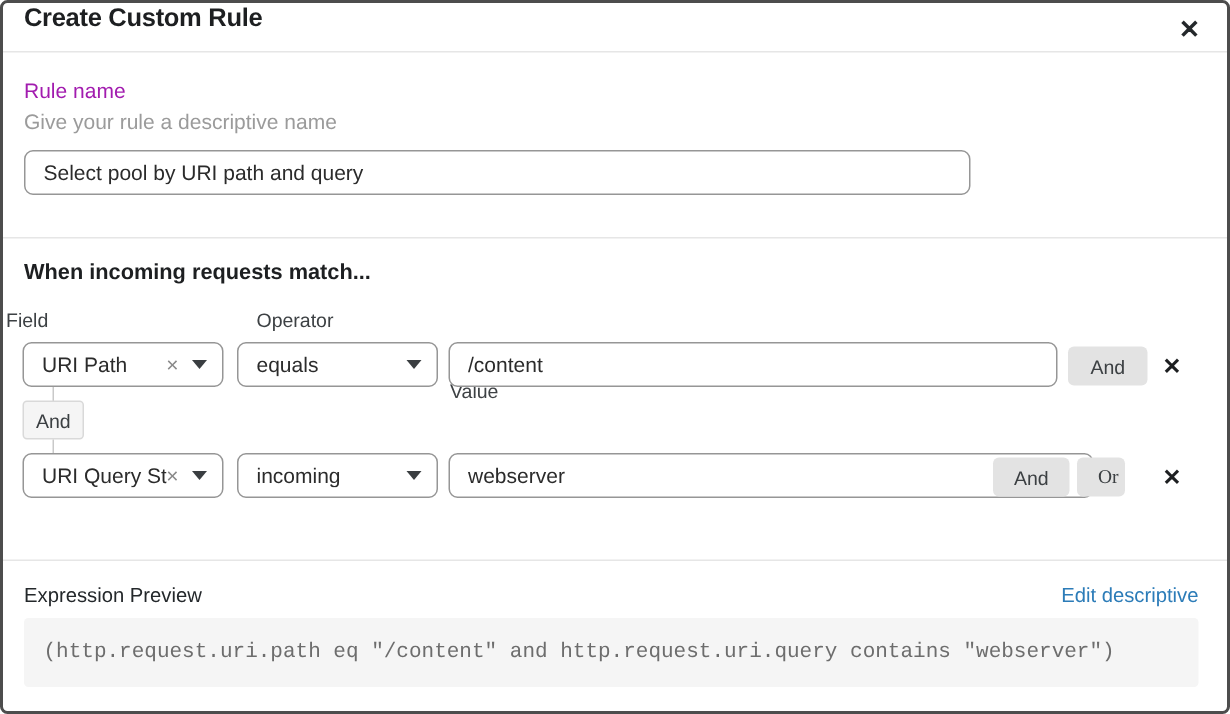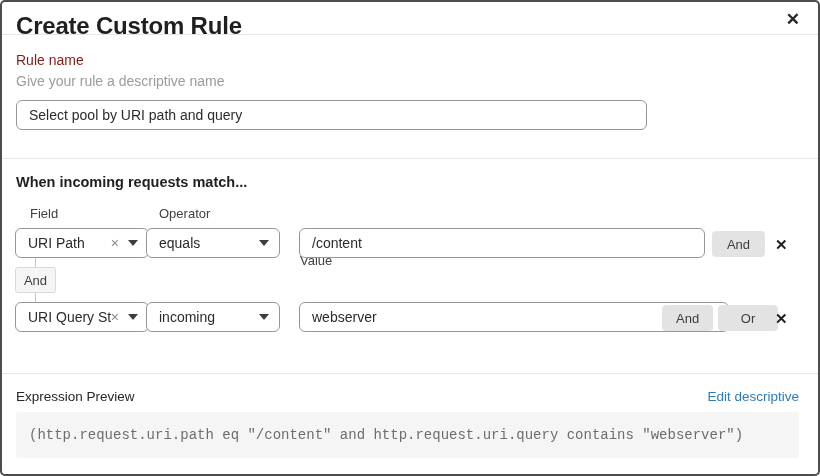--- a/index.html
+++ b/index.html
@@ -11,57 +11,57 @@
     width: 820px; height: 476px;
     background: #fff;
     border: 2px solid #4d4d4d;
     border-radius: 5px;
     overflow: hidden;
   }
 
   .abs { position: absolute; }
 
   .dialog-title {
-    top: 10px; left: 14px;
-    font-size: 24px; font-weight: 700; color: #1d1f21;
+    top: 0; left: 14px;
+    font-size: 17px; font-weight: 700; color: #1d1f21;
     letter-spacing: -0.2px;
   }
   .close-btn {
     top: 5px; right: 14px;
     background: none; border: none; cursor: pointer;
     font-size: 17px; font-weight: 700; color: #24282b;
     line-height: 1; padding: 4px;
     font-family: "Liberation Sans", sans-serif;
   }
 
   .hr { left: 0; right: 0; height: 1px; background: #e6e6e6; }
   .hr1 { top: 32px; }
   .hr2 { top: 156px; }
   .hr3 { top: 371px; }
 
-  .field-label { font-size: 14px; color: #7f1d1d; }
+  .field-label { font-size: 14px; color: #a21caf; }
   .rule-label { top: 50px; left: 14px; }
   .rule-hint { top: 71px; left: 14px; font-size: 14px; color: #9b9b9b; }
 
   .text-input {
     height: 30px;
     border: 1px solid #969696; border-radius: 6px;
     font-family: "Liberation Sans", sans-serif;
     font-size: 14px; color: #2b2b2b;
     padding: 0 12px;
     background: #fff;
     outline: none;
   }
   .rule-input { top: 98px; left: 14px; width: 631px; }
 
   .section-heading { top: 172px; left: 14px; font-size: 14.5px; font-weight: 700; color: #1d1f21; }
 
   .col-label { top: 204px; font-size: 13px; color: #3d4144; }
-  .col-field { left: 28px; }
-  .col-operator { left: 157px; }
+  .col-field { left: 2px; }
+  .col-operator { left: 169px; }
   .col-value { left: 298px; margin-top: 47px; }
 
   .select {
     height: 30px; width: 134px;
     border: 1px solid #969696; border-radius: 6px;
     background: #fff;
     display: flex; align-items: center;
     padding: 0 10px 0 12px;
     cursor: pointer;
   }
@@ -71,34 +71,34 @@
     width: 0; height: 0;
     border-left: 5px solid transparent;
     border-right: 5px solid transparent;
     border-top: 6px solid #3a3e41;
     flex: none;
   }
 
   .row1 { top: 226px; }
   .row2 { top: 300px; }
   .sel-field { left: 13px; }
-  .sel-operator { left: 144px; }
+  .sel-operator { left: 156px; }
   .val1 { left: 297px; width: 406px; top: 226px; }
   .val2 { left: 297px; width: 430px; top: 300px; }
 
   .logic-btn {
     height: 26px;
     background: #e3e3e3; border: none; border-radius: 4px;
     font-family: "Liberation Sans", sans-serif;
     font-size: 13px; color: #3c4043;
     padding: 0 14px; cursor: pointer;
   }
   .and1 { top: 229px; left: 710px; width: 53px; }
   .and2 { top: 303px; left: 660px; width: 51px; }
-  .or2  { top: 303px; left: 716px; width: 60px; }
+  .or2  { top: 303px; left: 716px; width: 32px; font-family: Liberation Serif, serif; }
 
   .remove-btn {
     background: none; border: none; cursor: pointer;
     font-size: 15px; font-weight: 700; color: #1d1f21;
     line-height: 1; padding: 2px;
     font-family: "Liberation Sans", sans-serif;
   }
   .rm1 { top: 233px; left: 771px; }
   .rm2 { top: 307px; left: 771px; }
 

